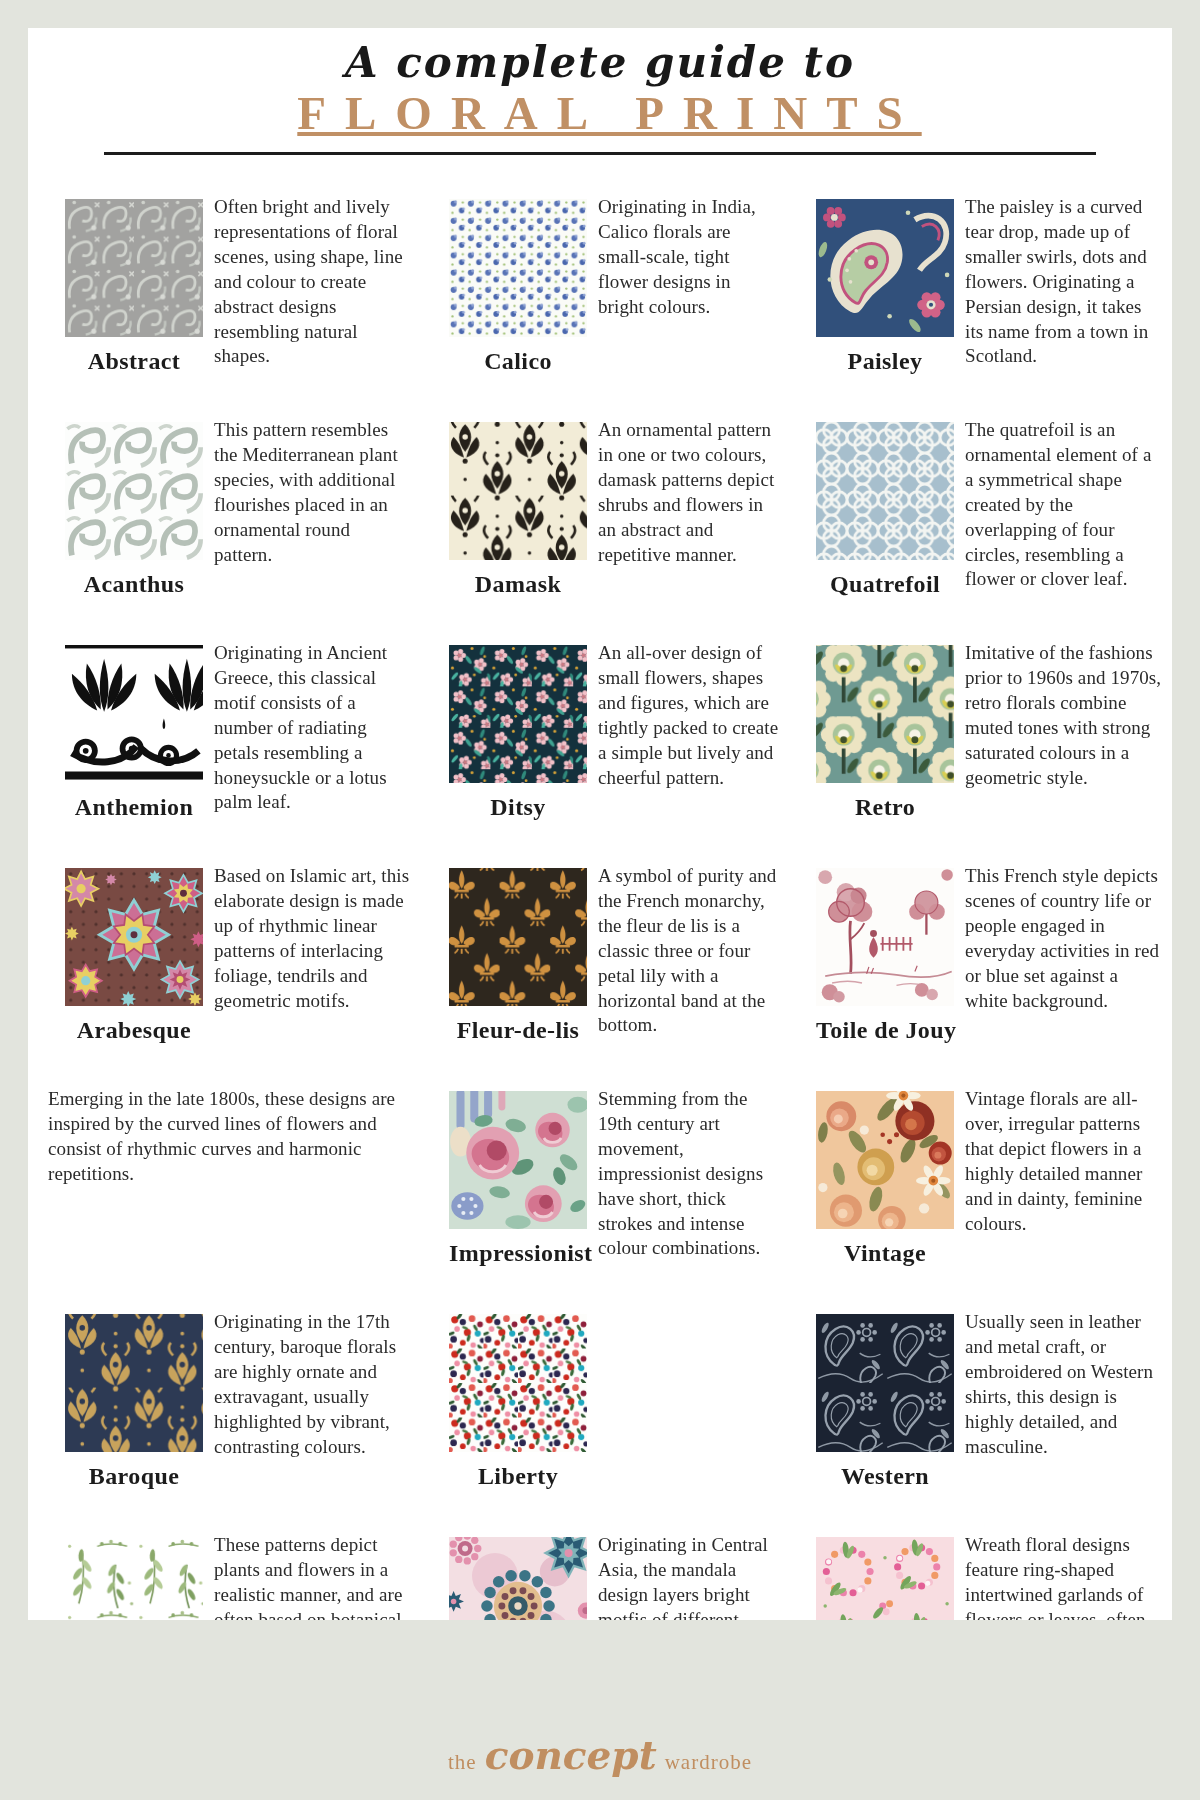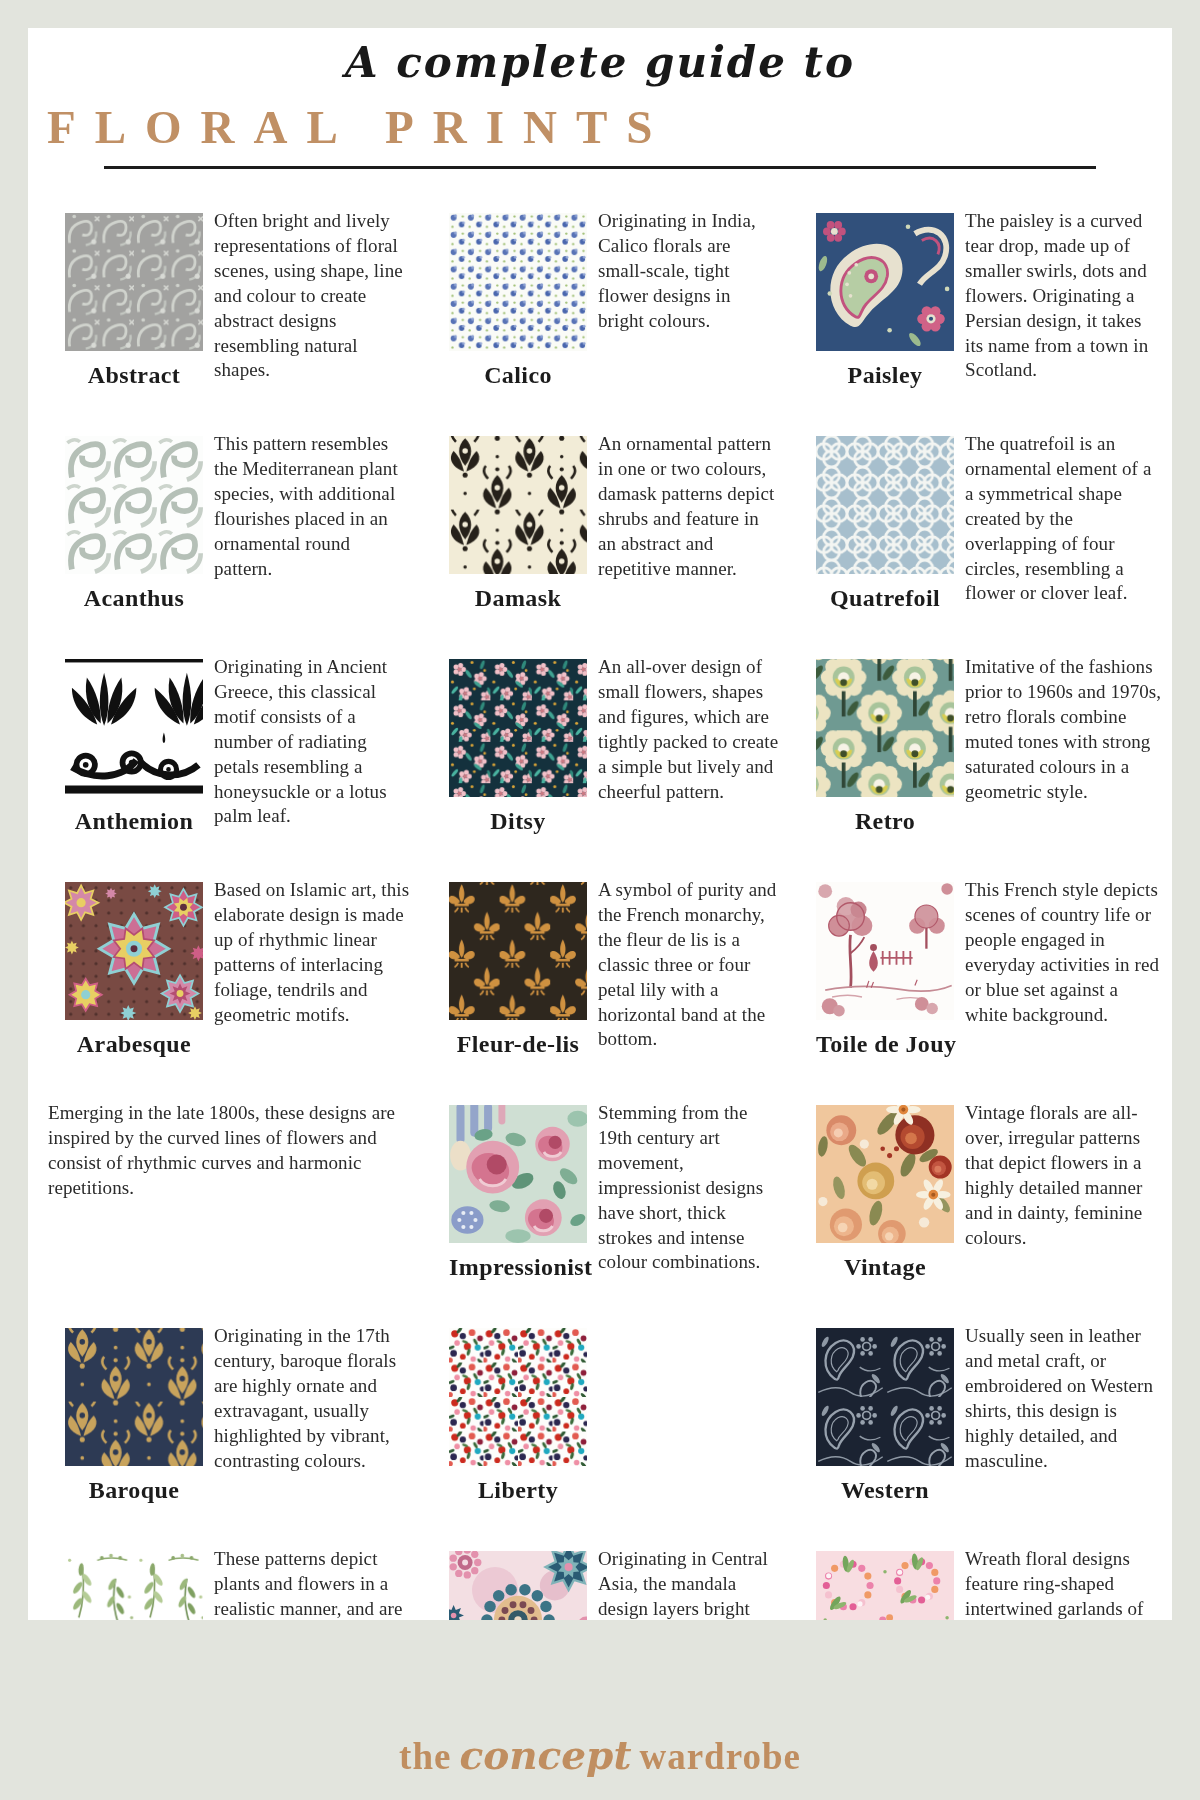--- a/index.html
+++ b/index.html
@@ -13,22 +13,22 @@
     position:absolute;left:28px;top:28px;width:1144px;height:1592px;
     background:#ffffff;overflow:hidden;
   }
   .subtitle{
     margin-top:12px;text-align:center;
     font-size:42px;line-height:1.1;font-style:italic;font-weight:600;
     letter-spacing:2px;color:#191919;
     font-family:"DejaVu Serif",serif;
   }
   .title{
-    font-size:47px;line-height:1.15;font-weight:bold;
-    letter-spacing:19px;text-indent:19px;color:#c09065;margin-top:14px;
+    text-align:center;font-size:47px;line-height:1.15;font-weight:bold;
+    letter-spacing:19px;text-indent:19px;color:#c09065;margin-top:0;text-decoration:underline;
   }
   .rule{height:3px;background:#1d1d1d;margin:12px 76px 0;}
   .grid{
     display:grid;grid-template-columns:384px 367px 1fr;
     grid-auto-rows:223px;margin:44px 0 0 9px;
   }
   .entry{display:flex;align-items:flex-start;}
   .swatch-col{width:138px;flex:0 0 138px;padding-left:28px;}
   .swatch{width:138px;height:138px;line-height:0;}
   .swatch svg{display:block;}
@@ -37,21 +37,21 @@
     white-space:nowrap;letter-spacing:.4px;color:#1c1c1c;
   }
   .desc{
     flex:1;margin:-4px 0 0 11px;padding-right:8px;
     font-size:19px;line-height:1.31;letter-spacing:.1px;color:#2b2b2b;
   }
   .footer{
     position:absolute;left:0;top:1732px;width:100%;text-align:center;
     color:#c08e60;white-space:nowrap;
   }
-  .f-the,.f-wardrobe{font-size:37px;font-weight:bold;letter-spacing:1px;}
+  .f-the,.f-wardrobe{font-size:21px;font-weight:normal;letter-spacing:1px;}
   .f-concept{
     font-size:39px;font-style:italic;font-weight:600;margin:16px 8px;
     font-family:"DejaVu Serif",serif;
   }
 </style>
 </head>
 <body>
 
 <div class="card">
   <div class="subtitle">A complete guide to</div>
@@ -208,21 +208,21 @@
                   </g>
                   <circle cx="42" cy="18" r="1.5" fill="#26211a"></circle>
                   <circle cx="14" cy="50" r="1.5" fill="#26211a"></circle>
                 </pattern>
               </defs>
               <rect width="120" height="120" fill="url(#pt-damask)"></rect>
             </svg>
           </div>
       <div class="pattern-name">Damask</div>
     </div>
-    <p class="desc">An ornamental pattern in one or two colours, damask patterns depict shrubs and feature in an abstract and repetitive manner.</p>
+    <p class="desc">An ornamental pattern in one or two colours, damask patterns depict shrubs and flowers in an abstract and repetitive manner.</p>
   </div>
 
   <div class="entry">
     <div class="swatch-col">
       <div class="swatch">
             <svg viewBox="0 0 120 120" width="138" height="138" role="img">
               <defs>
                 <pattern id="pt-quat" width="27" height="27" patternUnits="userSpaceOnUse">
                   <rect width="27" height="27" fill="#a7bfcd"></rect>
                   <g fill="none" stroke="#f3f5f2" stroke-width="2.4">

